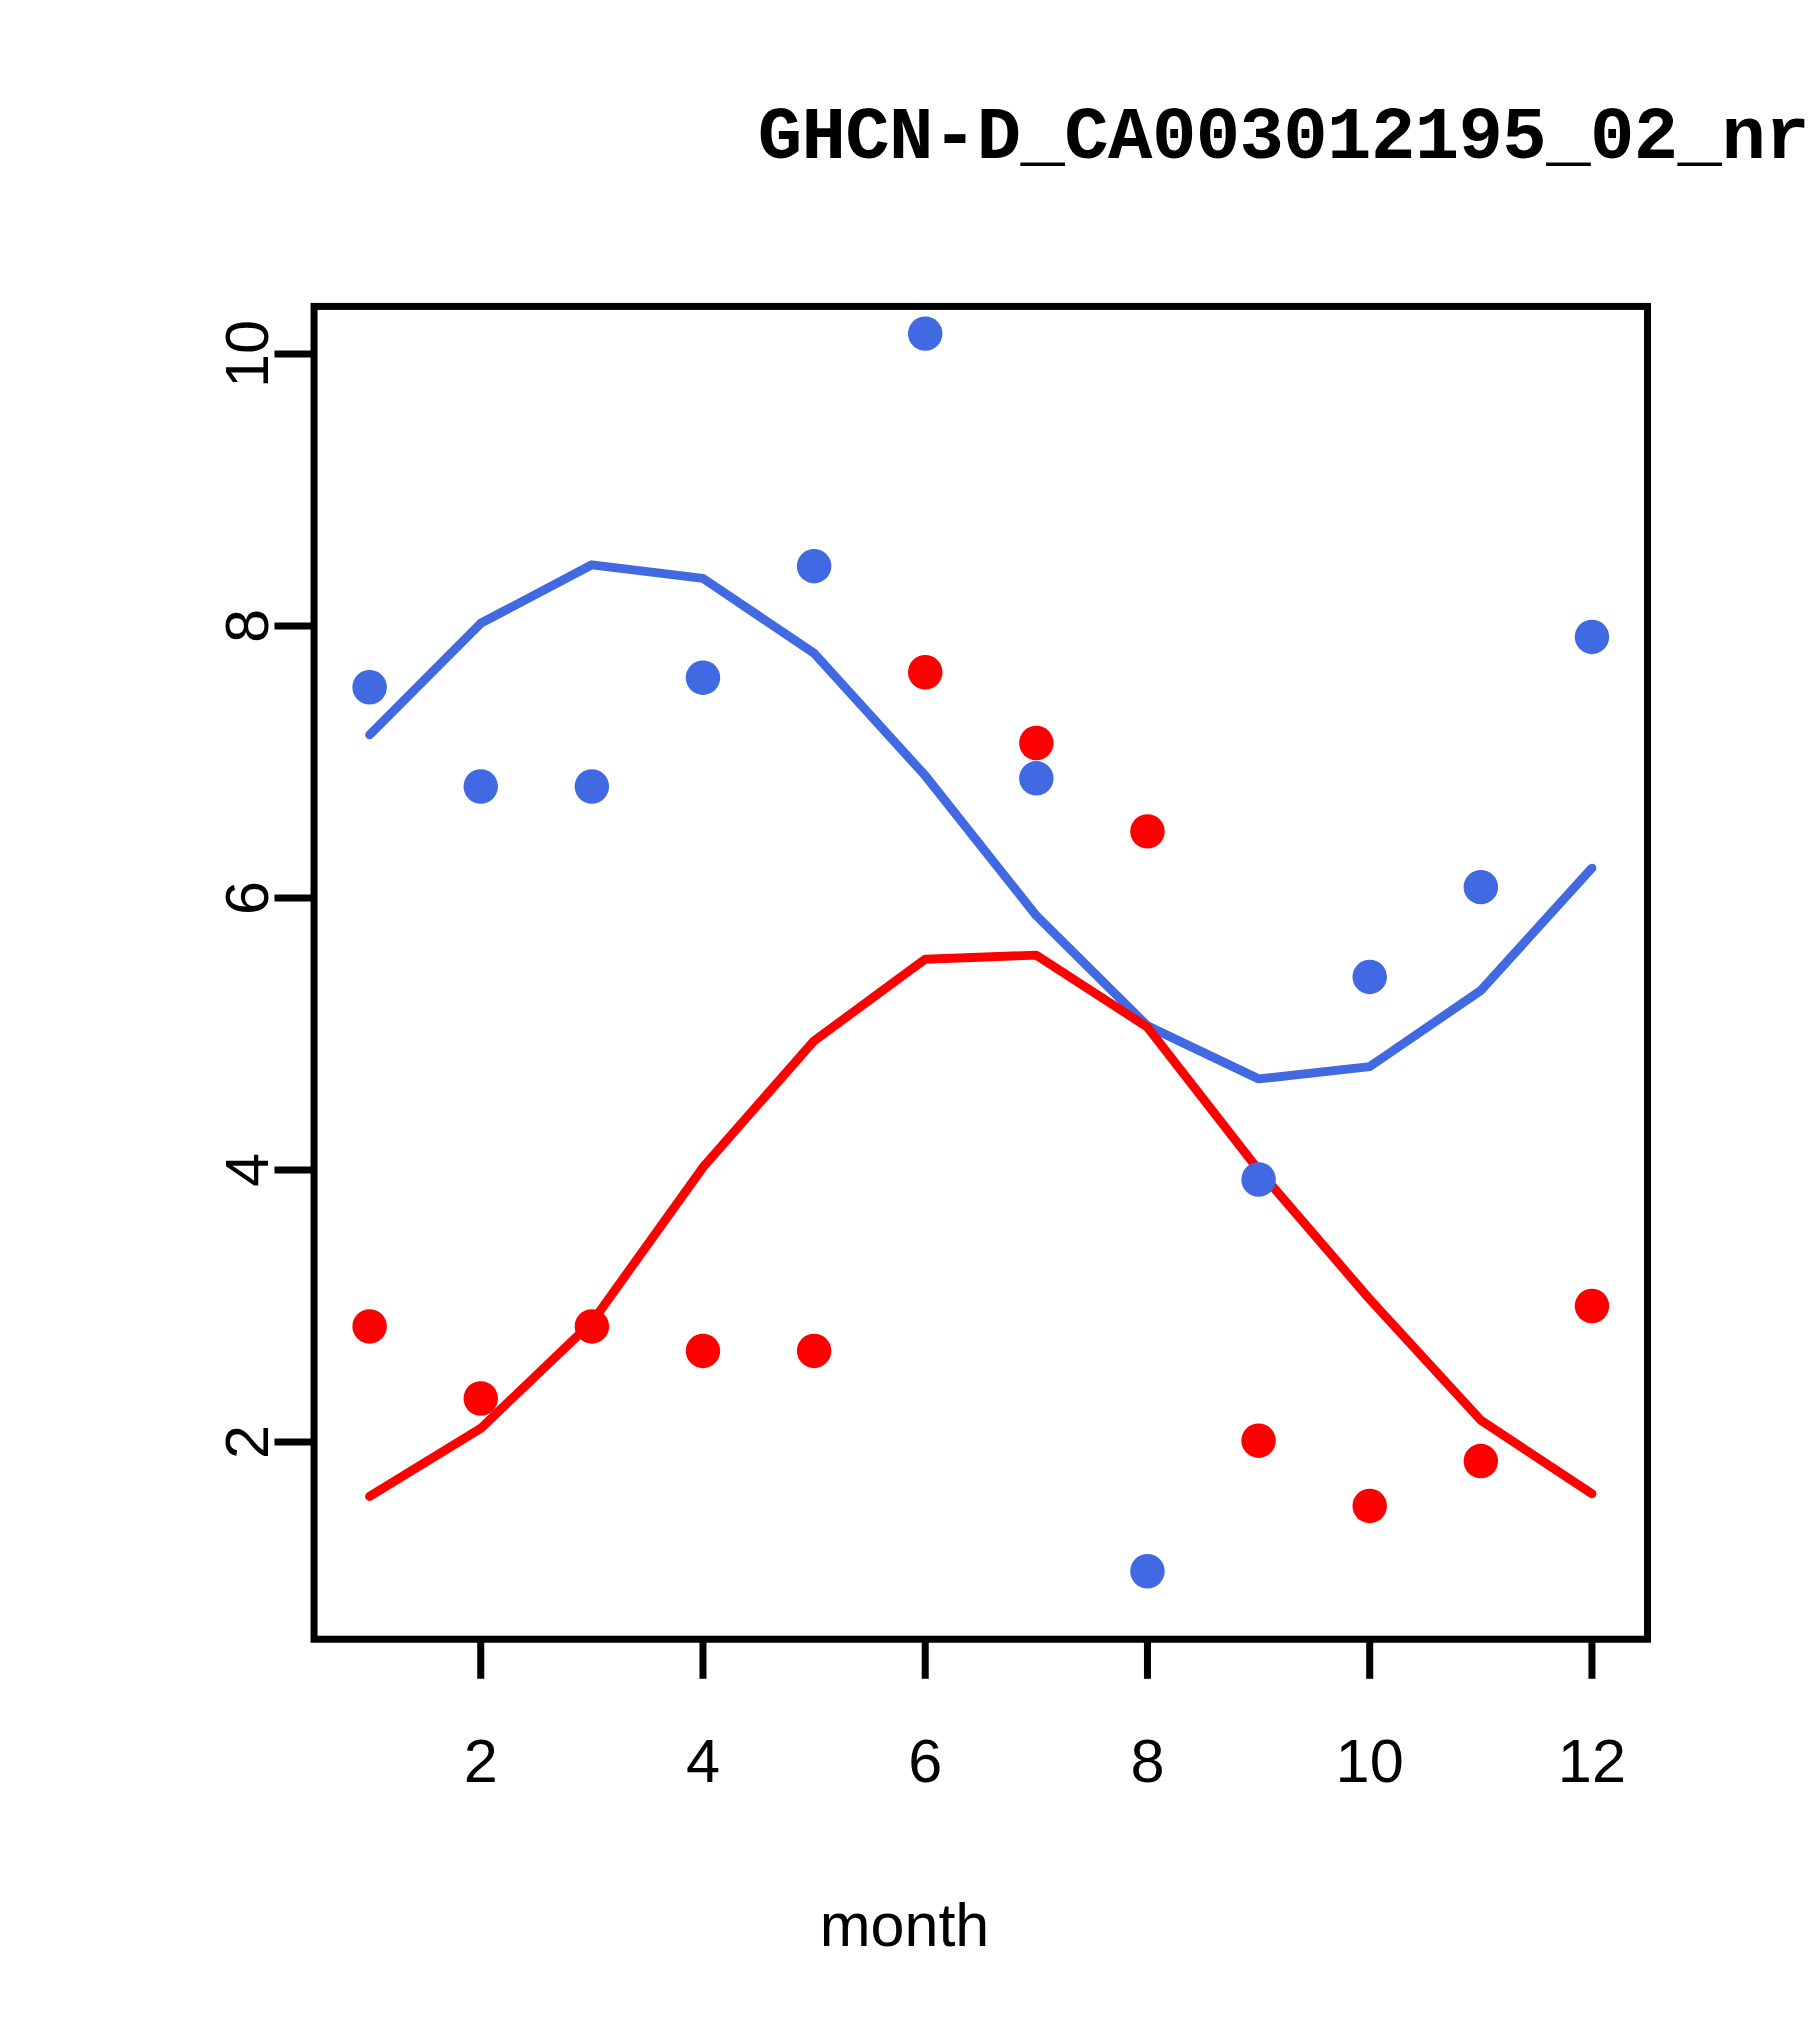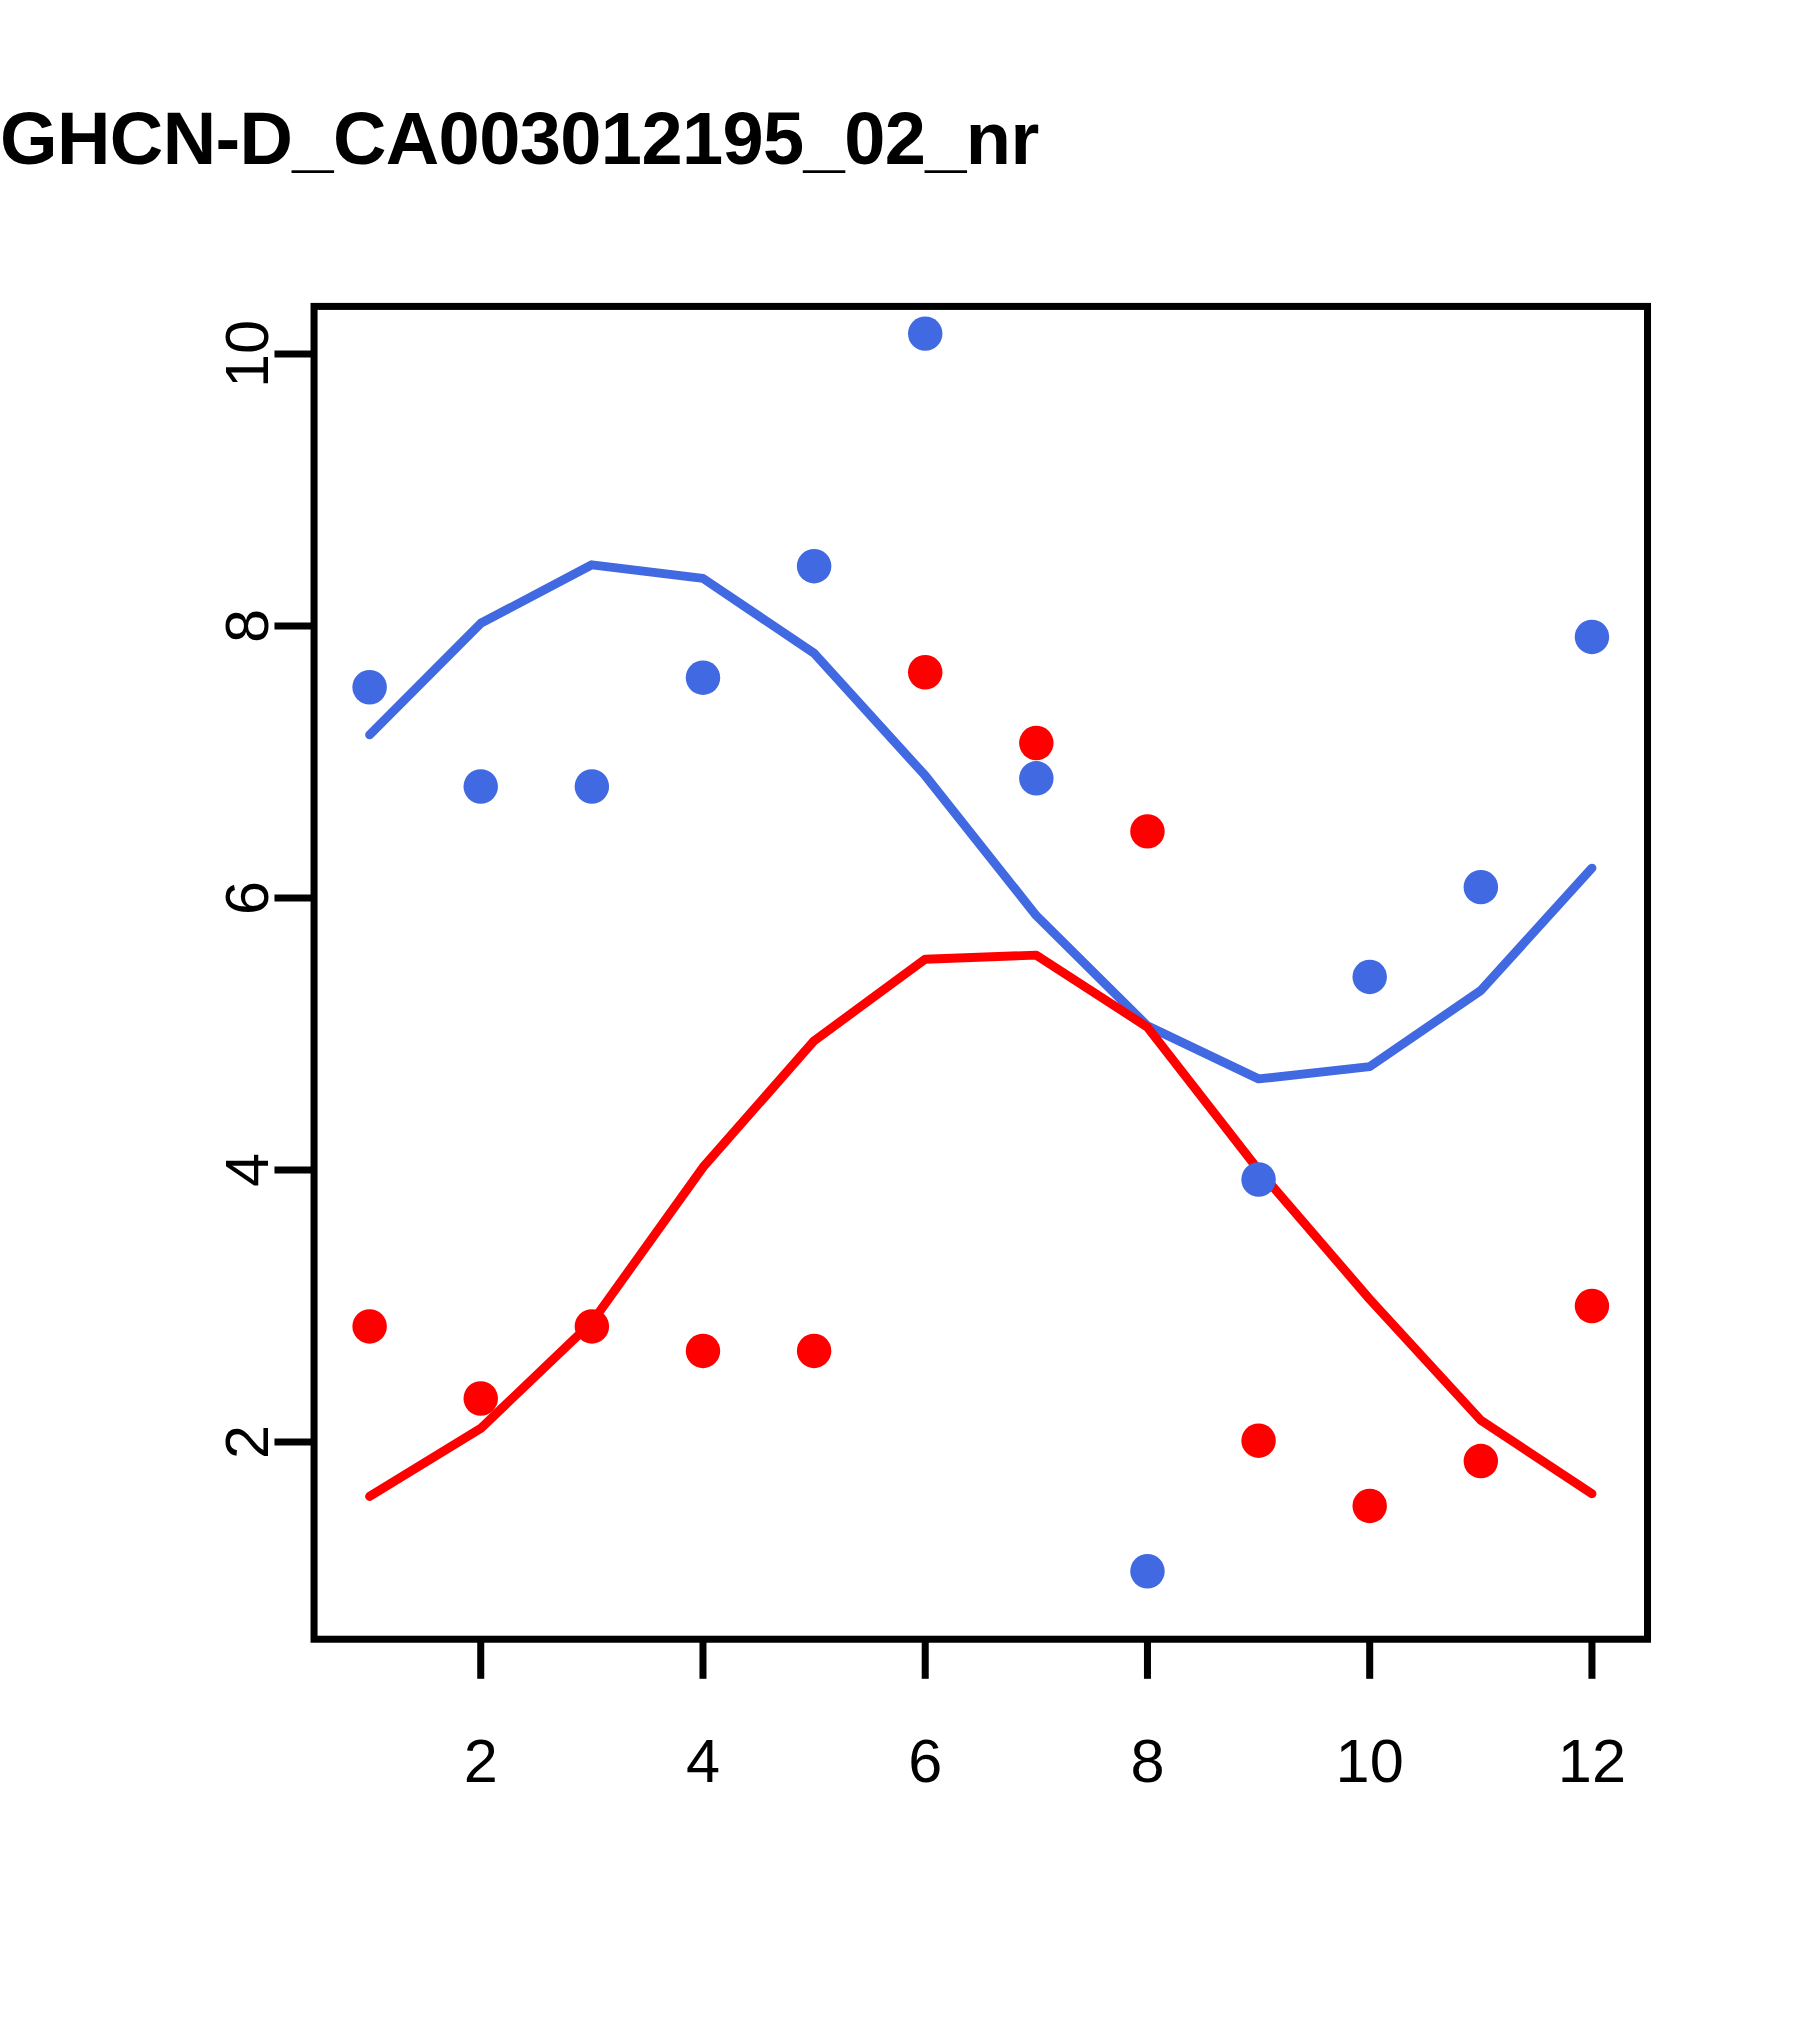--- a/index.html
+++ b/index.html
@@ -18,24 +18,24 @@
     position: relative;
     width: 1809px;
     height: 2035px;
     background: #ffffff;
   }
   #chart-title {
     position: absolute;
     left: 0;
     top: 96px;
     width: 1809px;
-    text-align: left;
+    text-align: right;
     font-size: 74px;
     font-weight: bold;
-    font-family: Liberation Sans, sans-serif;
+    font-family: Liberation Mono, monospace;
     letter-spacing: -0.6px;
     white-space: nowrap;
   }
   #chart-svg {
     position: absolute;
     left: 0;
     top: 0;
   }
   .axis-tick-label {
     font-family: "Liberation Sans", sans-serif;
@@ -122,15 +122,16 @@
           <circle cx="1623.5416666666665" cy="1163.9265306122447" r="27" fill="#FF0000"></circle>
           <circle cx="1797.625" cy="1302.4163265306122" r="27" fill="#FF0000"></circle>
           <circle cx="1971.7083333333335" cy="2256.930612244898" r="27" fill="#FF0000"></circle>
           <circle cx="2145.7916666666665" cy="2359.2" r="27" fill="#FF0000"></circle>
           <circle cx="2319.875" cy="2288.8897959183673" r="27" fill="#FF0000"></circle>
           <circle cx="2493.9583333333335" cy="2046" r="27" fill="#FF0000"></circle>
         </g>
       </g>
   </svg>
 
+  <div id="x-axis-label">month</div>
 
 </div>
 
 
 </body></html>

